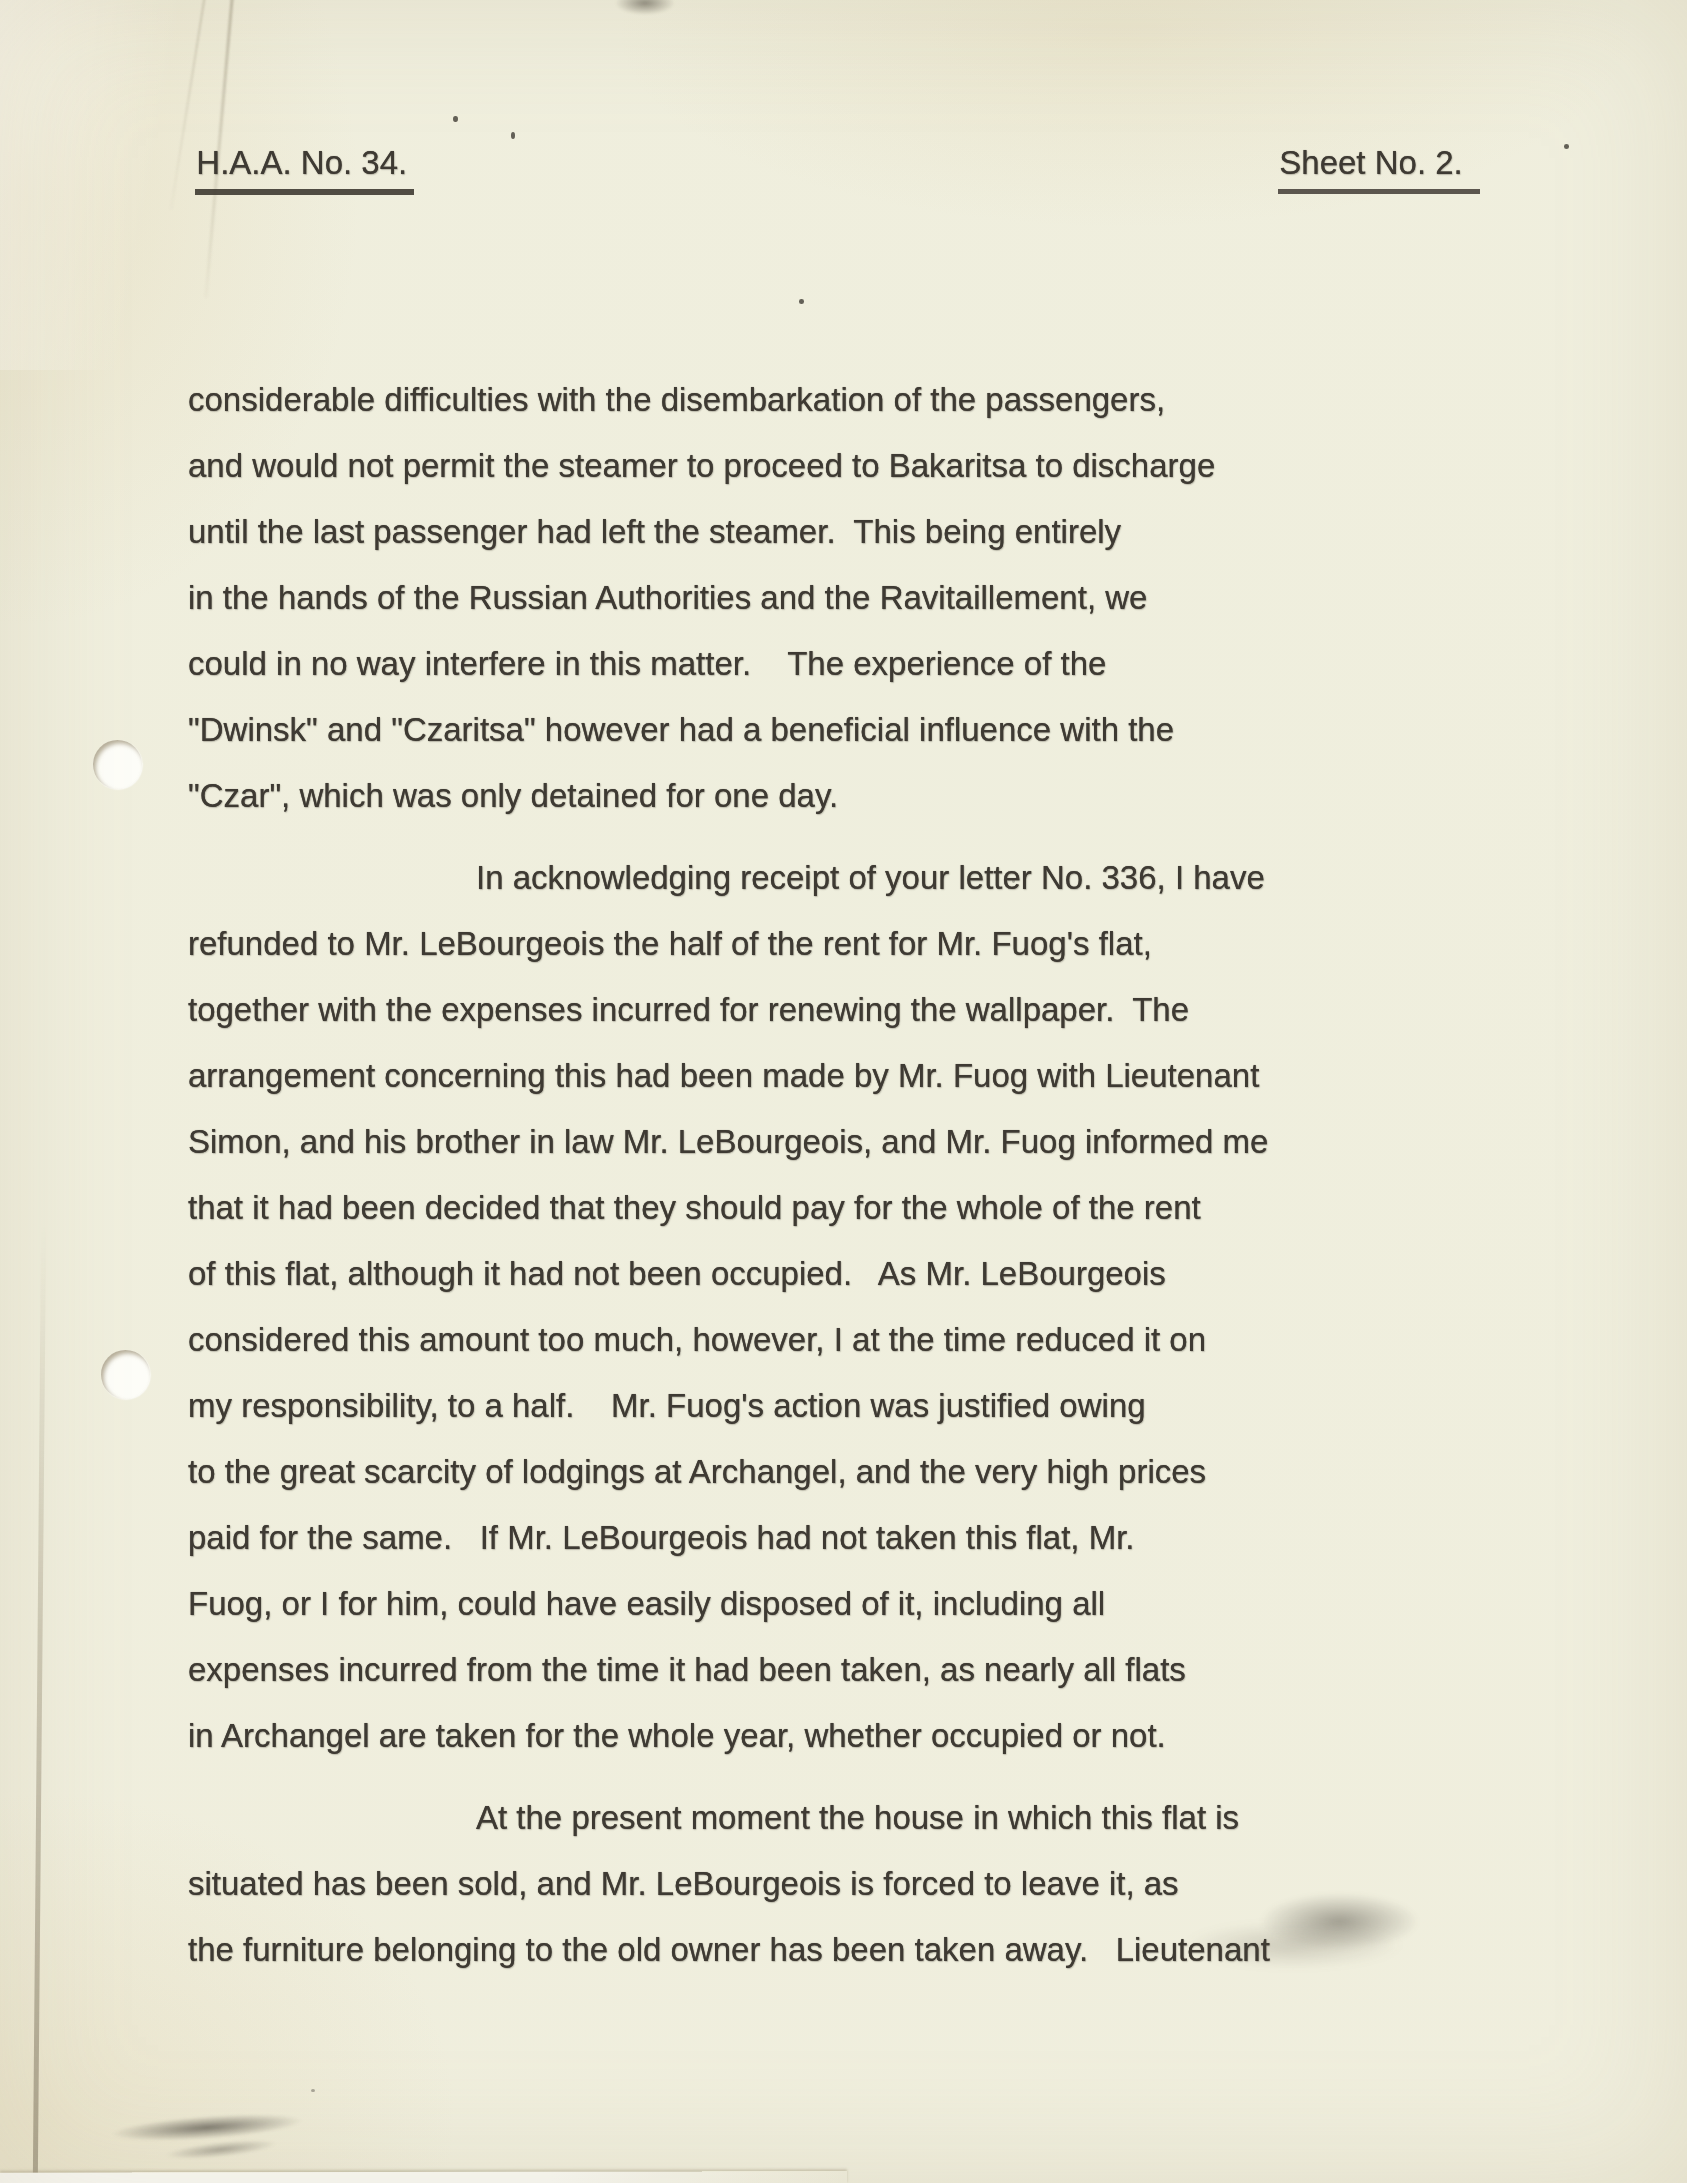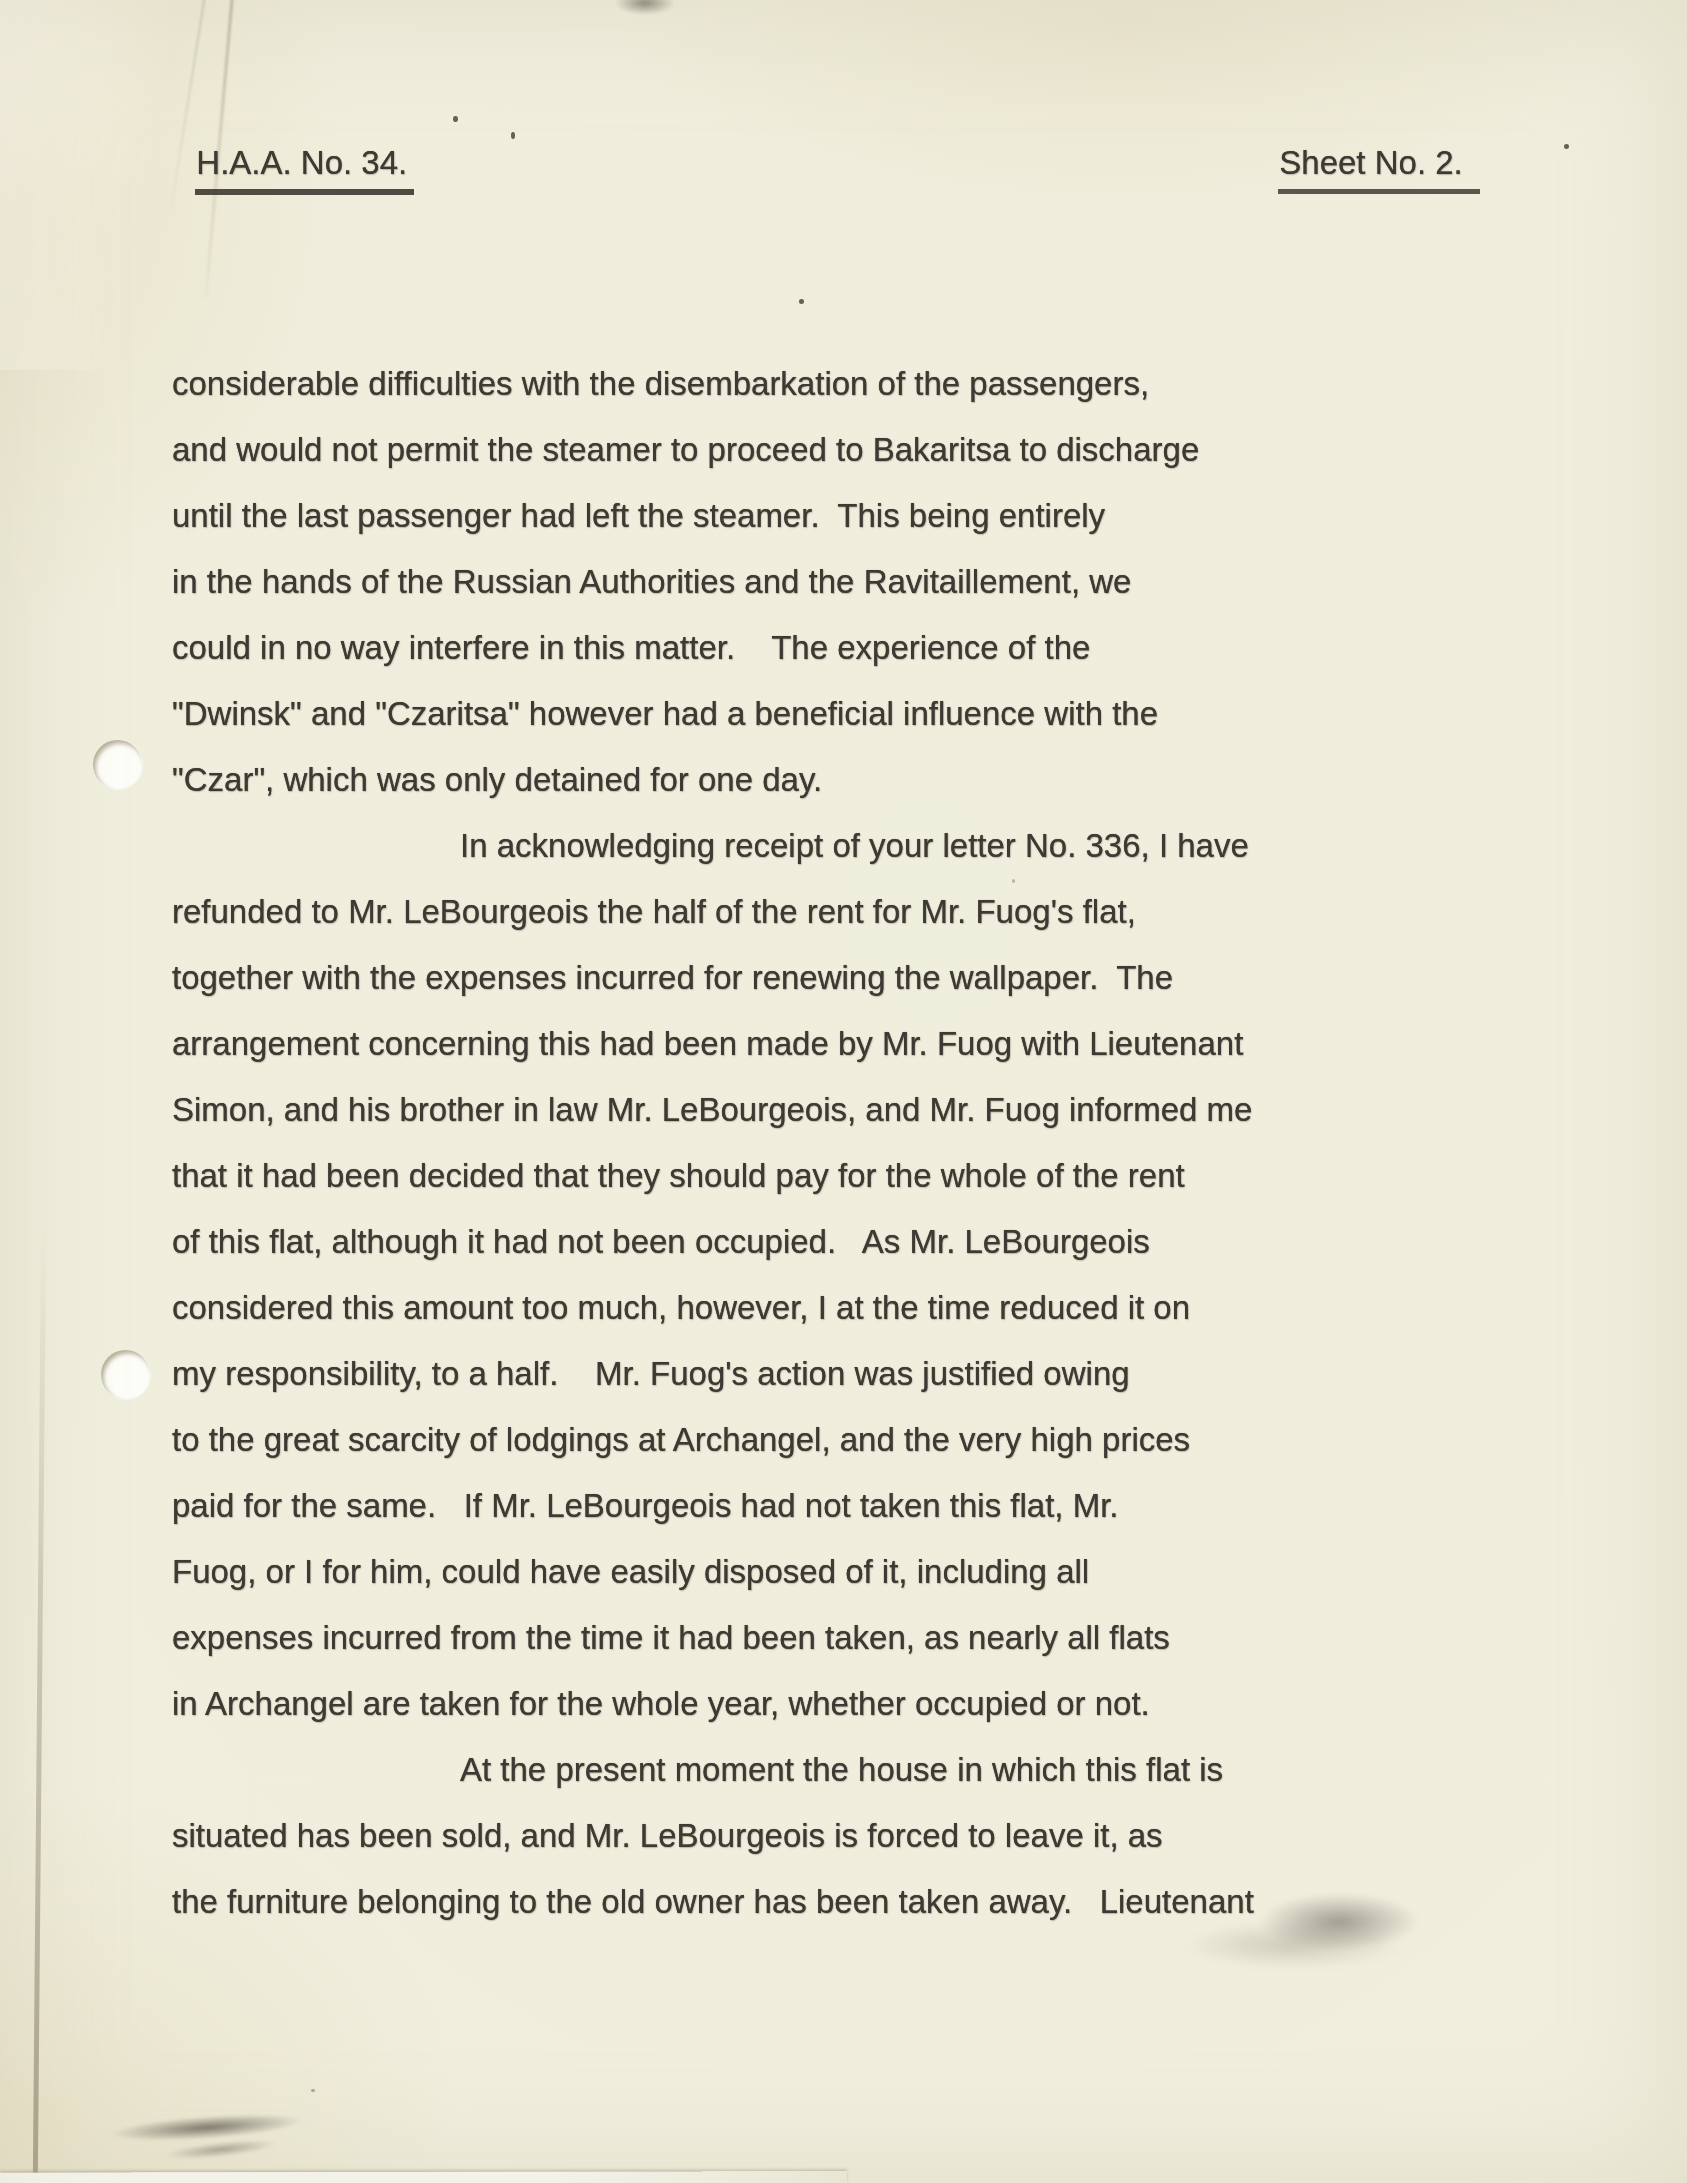--- a/index.html
+++ b/index.html
@@ -39,21 +39,21 @@
     font-size: 33px; line-height: 38px;
     border-bottom: 5.3px solid rgba(58,53,46,0.82);
     padding: 0 17px 6.6px 1.3px;
     white-space: pre;
   }
   .body-text {
     position: absolute; left: 172px; top: 351px; width: 1475px;
     font-size: 33px; line-height: 66px;
     white-space: pre;
   }
-  .para { margin: 0; }
+  .para { margin: 16px; }
   .para.indent > .line:first-child { text-indent: 288px; }
   .line { height: 66px; }
 
   
   .hole {
     position: absolute; width: 49px; height: 49px; border-radius: 50%;
     background: #fdfdf8;
     box-shadow: inset 2.6px 3.3px 4.6px rgba(146,134,104,0.65), 0.7px 0.7px 1.3px rgba(255,255,255,0.8);
   }
   .hole1 { left: 93px; top: 740px; }

